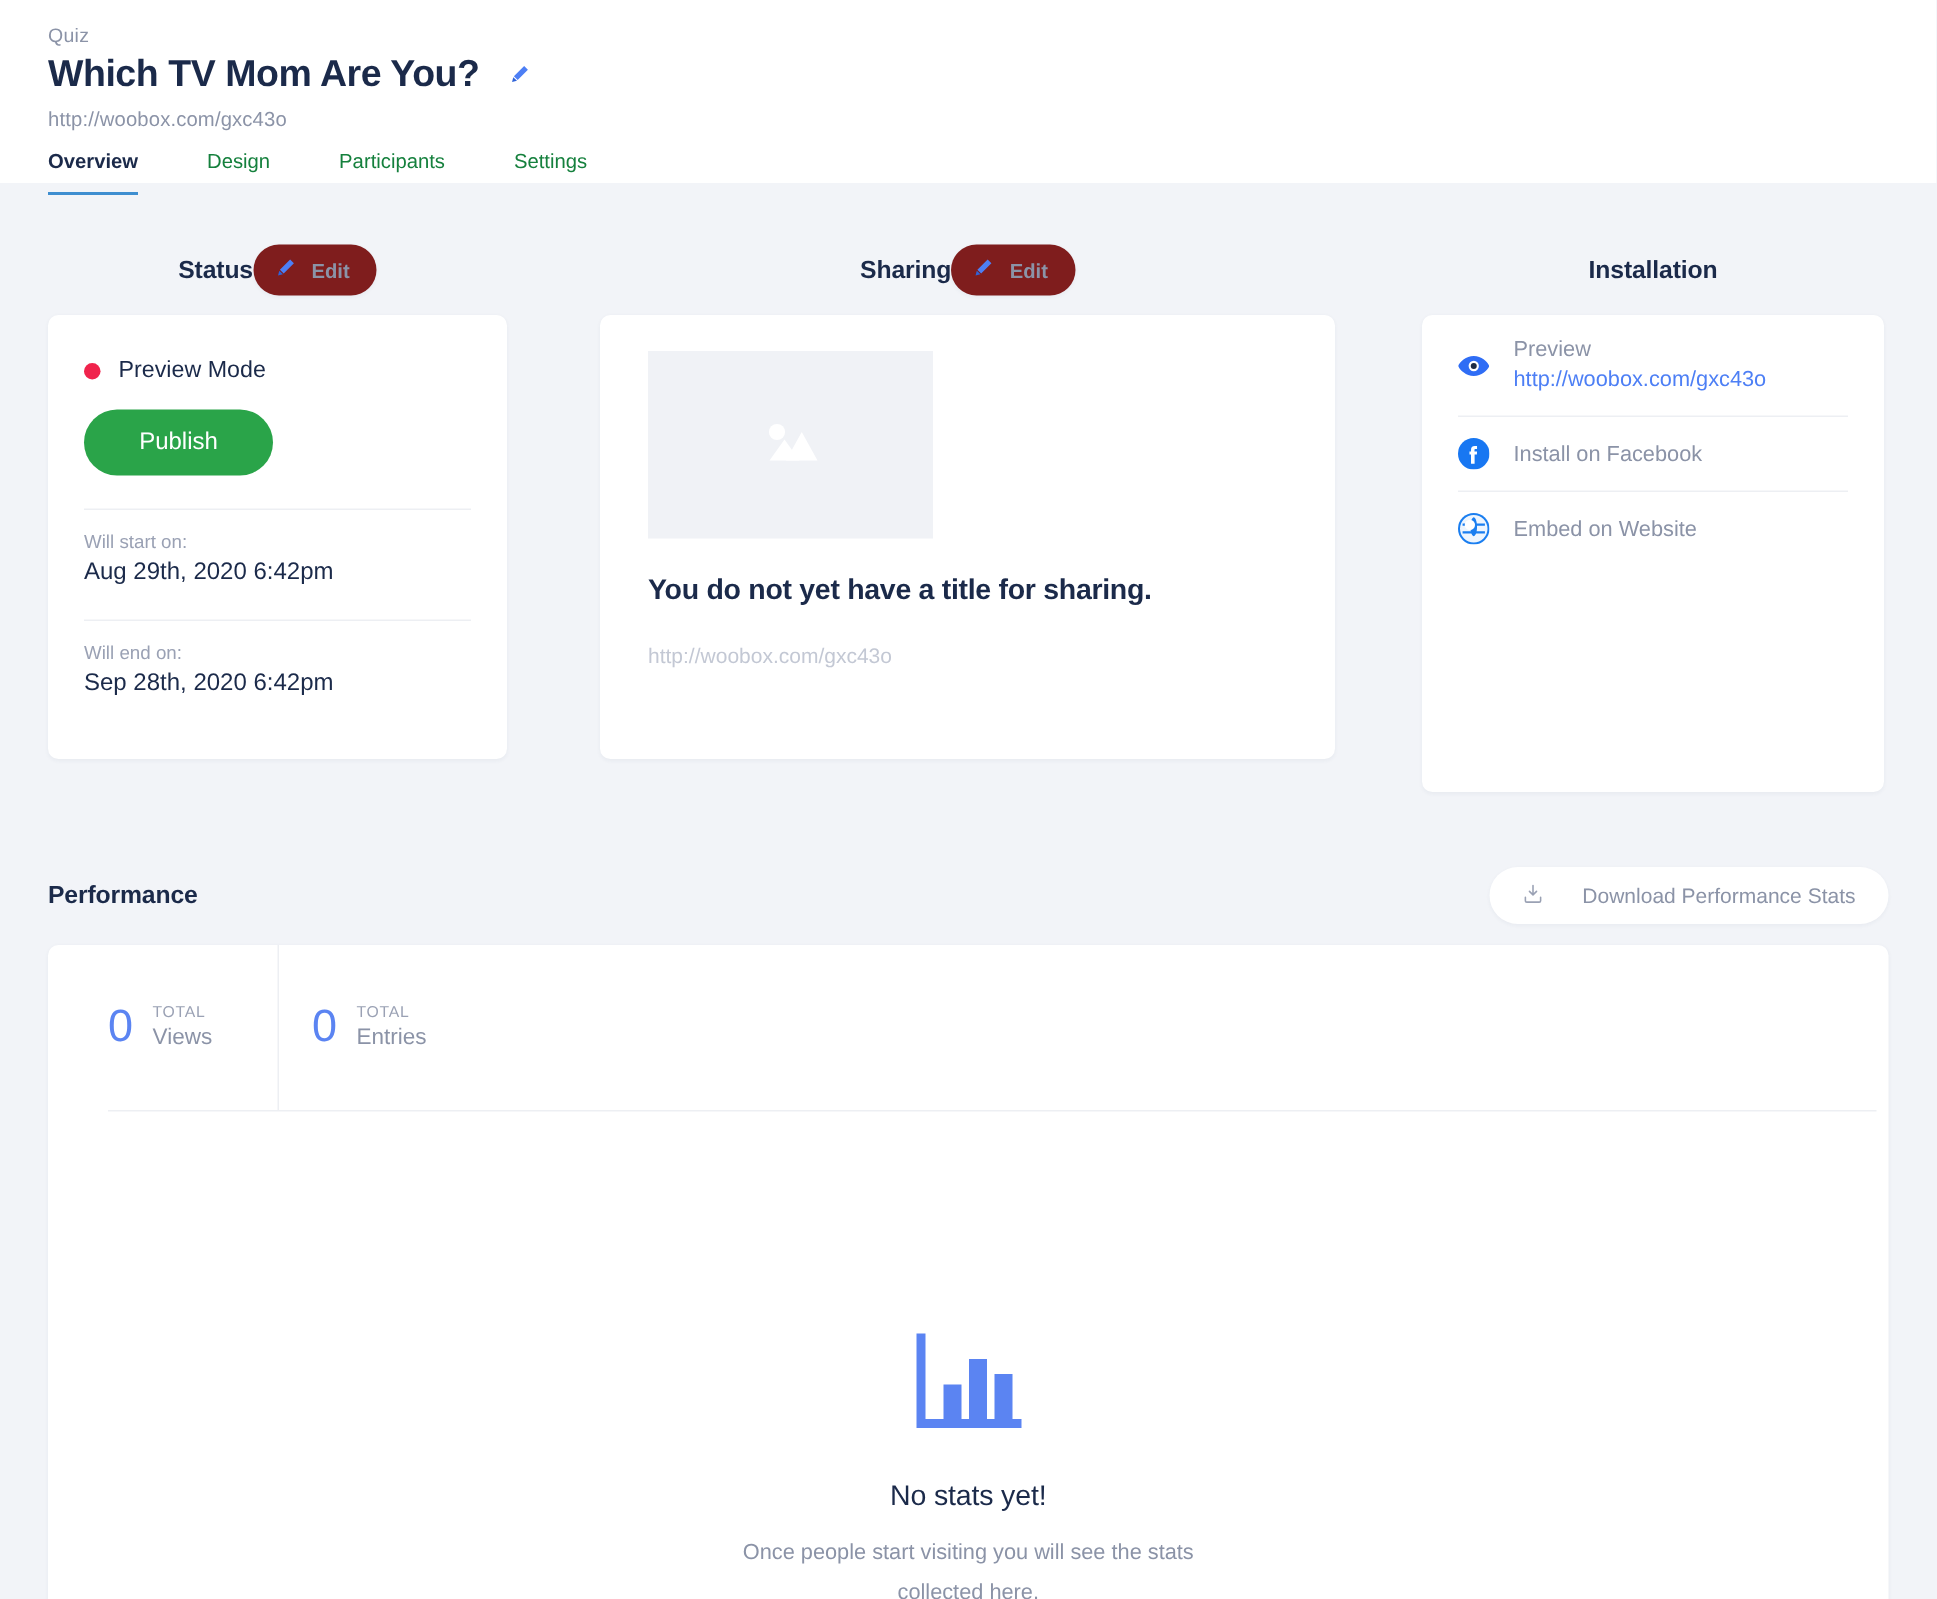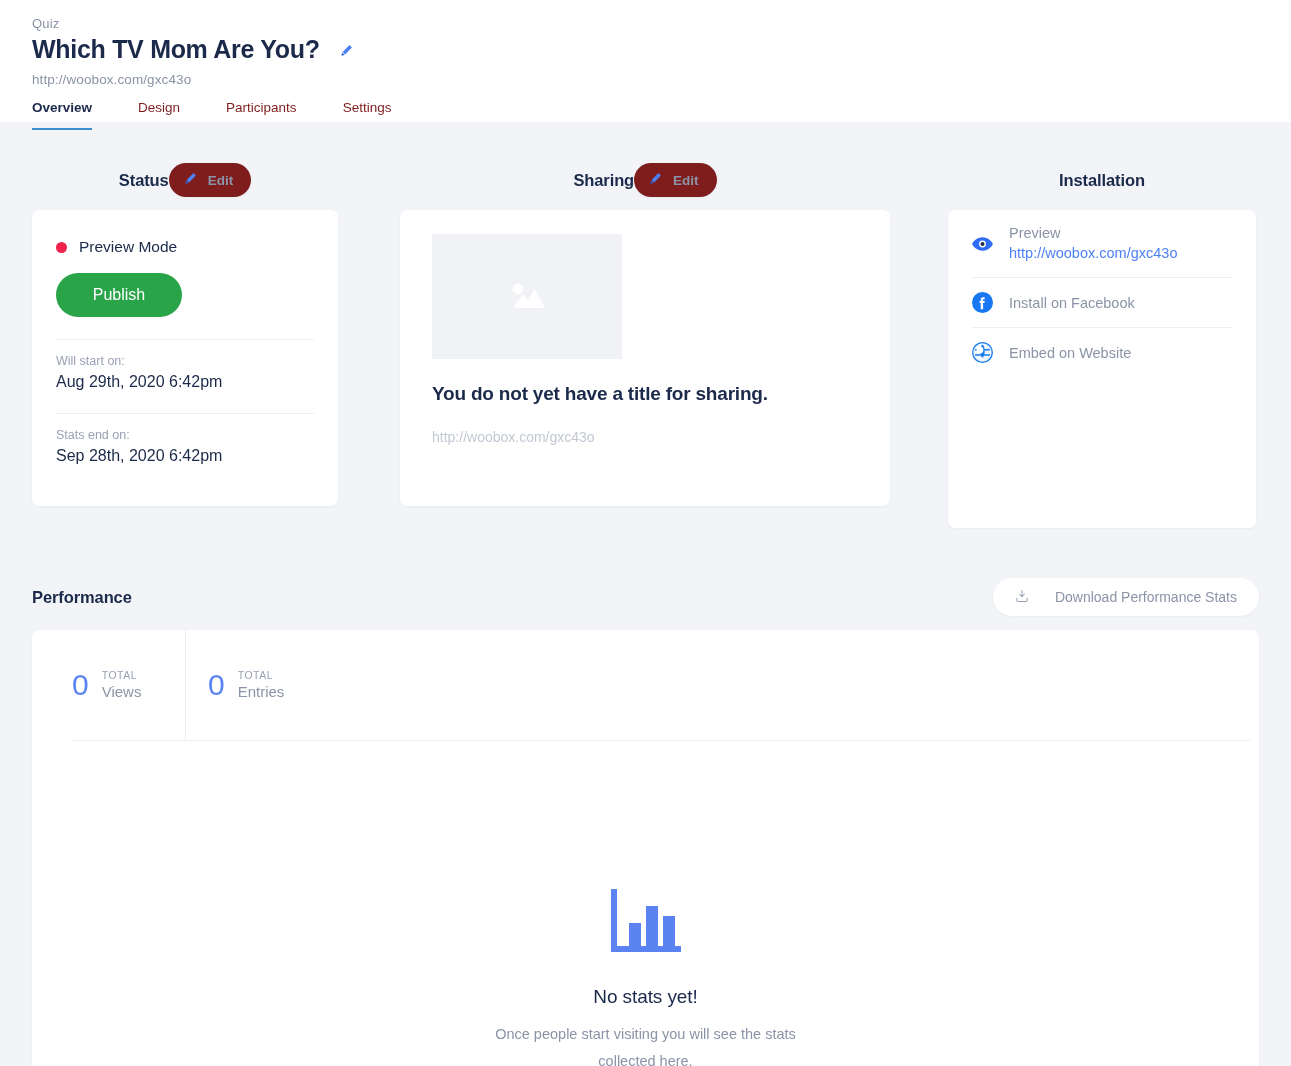--- a/index.html
+++ b/index.html
@@ -44,21 +44,21 @@
     margin-top: 8px;
     letter-spacing: .1px;
   }
   .tabs {
     display: flex;
     margin-top: 13px;
     height: 30px;
   }
   .tab {
     font-size: 13.5px;
-    color: #7f1d1d;
+    color: #15803d;
     padding-bottom: 9px;
     margin-right: 46px;
     position: relative;
     cursor: pointer;
     white-space: nowrap;
   }
   .tab.active {
     color: #1b2a4a;
     font-weight: bold;
   }
@@ -301,21 +301,21 @@
         <div class="hr"></div>
 
         <div class="date-block">
           <div class="date-lbl">Will start on:</div>
           <div class="date-val">Aug 29th, 2020 6:42pm</div>
         </div>
 
         <div class="hr"></div>
 
         <div class="date-block">
-          <div class="date-lbl">Stats end on:</div>
+          <div class="date-lbl">Will end on:</div>
           <div class="date-val">Sep 28th, 2020 6:42pm</div>
         </div>
       </div>
     </div>
 
     <div class="col-sharing">
       <div class="sec-head">
         <div class="sec-title">Sharing</div>
         <button class="edit-btn">
           <span>

